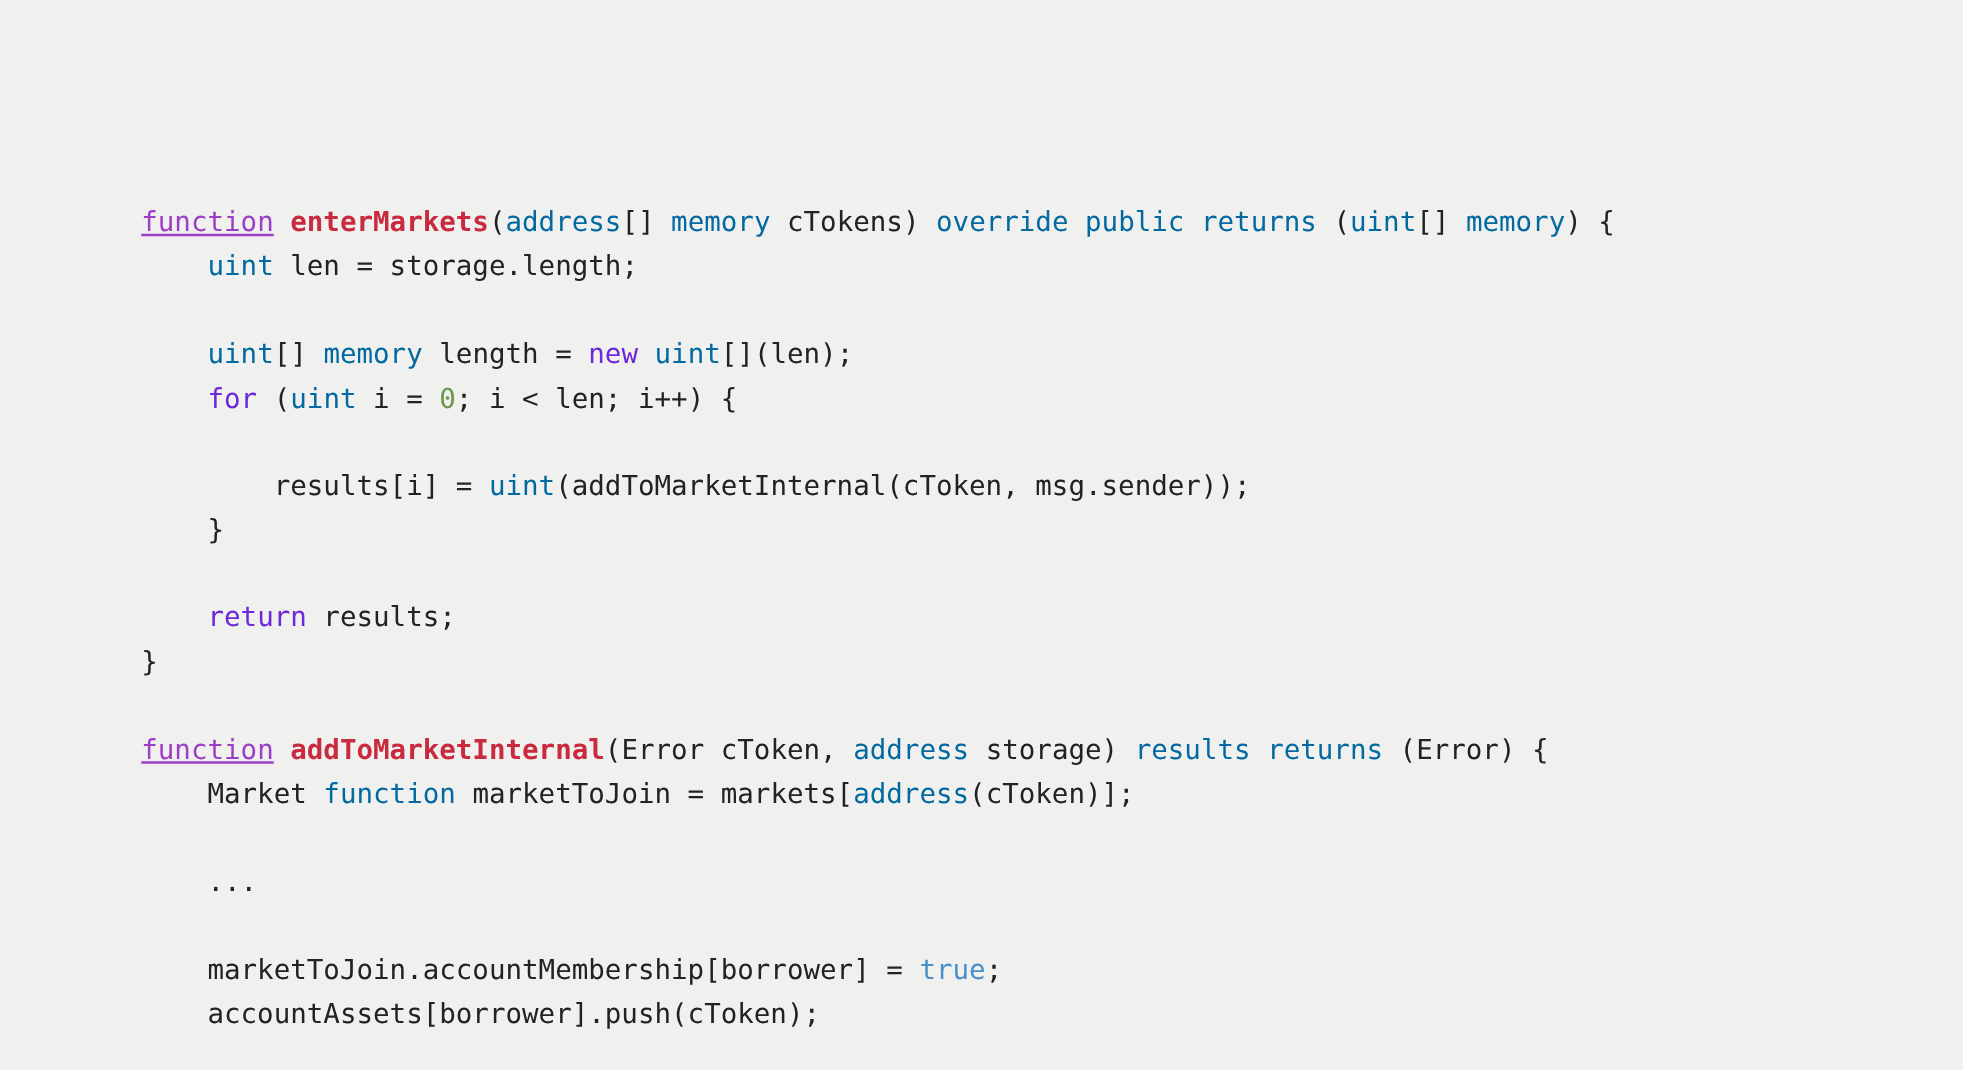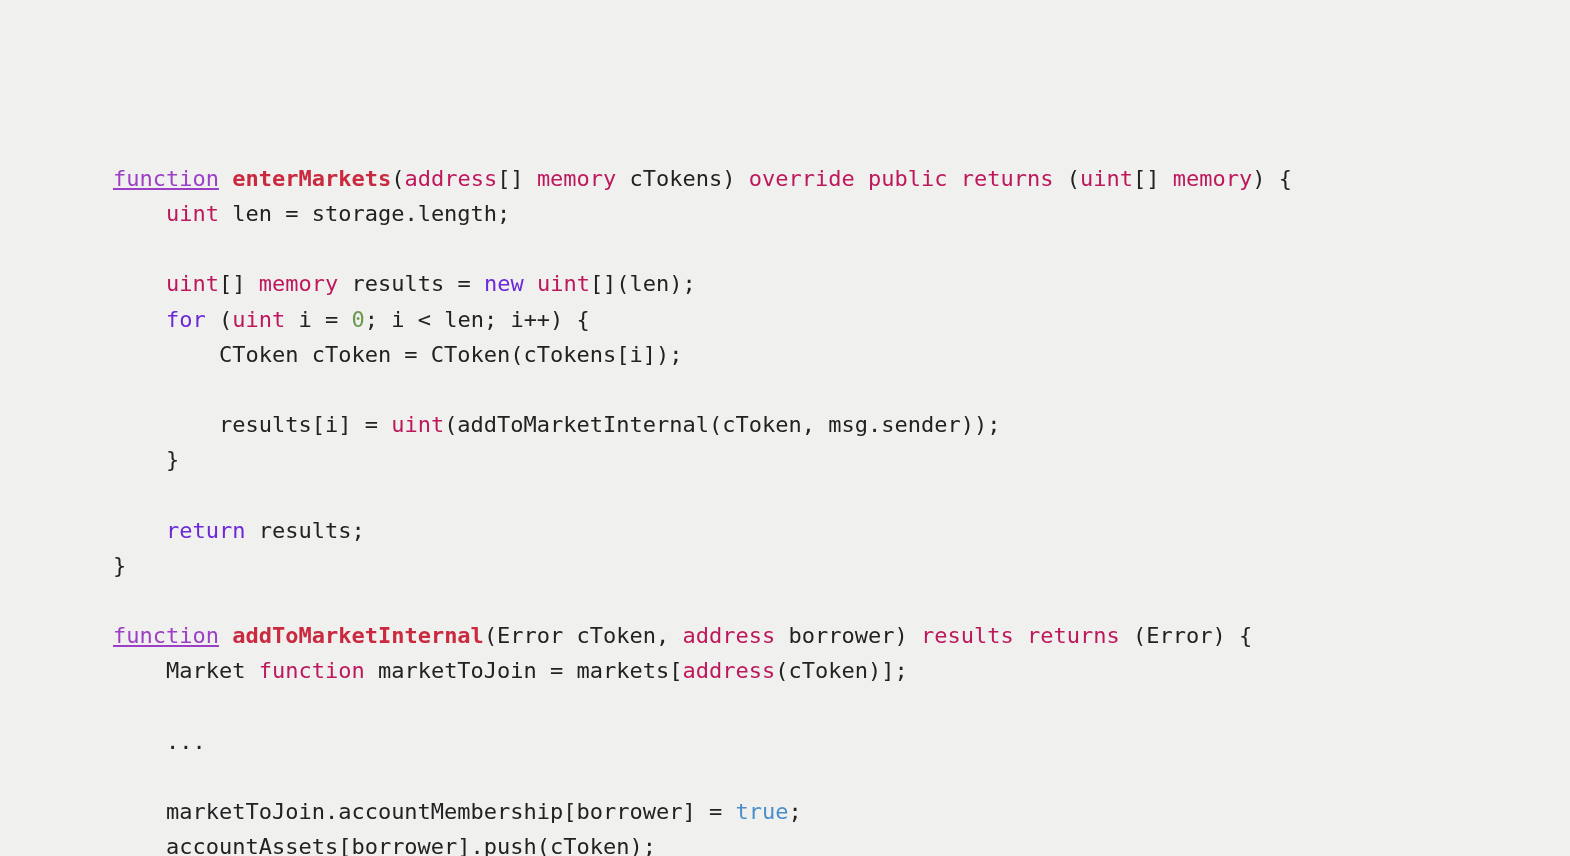--- a/index.html
+++ b/index.html
@@ -7,44 +7,43 @@
     background: #f0f0ef;
     font-family: 'SF Mono', 'Monaco', 'Menlo', 'Consolas', 'DejaVu Sans Mono', monospace;
     font-size: 22px;
     line-height: 1.6;
     padding: 20px 60px;
     color: #222;
     white-space: pre;
   }
   .k-purple { color: #9d3ec7; text-decoration: underline; }
   .k-red { color: #c92a3f; font-weight: bold; }
-  .k-orange { color: #be185d; }
+  .k-orange { color: #0369a1; }
   .k-teal { color: #6d28d9; }
   .k-blue { color: #4a8fc9; }
   .k-green { color: #6a994e; }
 </style>
 </head>
 <body>
 
 
 
 <div id="code-container"><span>    </span><span class="k-purple">function</span><span> </span><span class="k-red">enterMarkets</span><span>(</span><span class="k-orange">address</span><span>[] </span><span class="k-orange">memory</span><span> cTokens) </span><span class="k-orange">override</span><span> </span><span class="k-orange">public</span><span> </span><span class="k-orange">returns</span><span> (</span><span class="k-orange">uint</span><span>[] </span><span class="k-orange">memory</span><span>) {
 </span><span>        </span><span class="k-orange">uint</span><span> len = storage.length;
 </span><span>
-</span><span>        </span><span class="k-orange">uint</span><span>[] </span><span class="k-orange">memory</span><span> results = </span><span class="k-teal">new</span><span> </span><span class="k-orange">uint</span><span>[](len);
+</span><span>        </span><span class="k-orange">uint</span><span>[] </span><span class="k-orange">memory</span><span> length = </span><span class="k-teal">new</span><span> </span><span class="k-orange">uint</span><span>[](len);
 </span><span>        </span><span class="k-teal">for</span><span> (</span><span class="k-orange">uint</span><span> i = </span><span class="k-green">0</span><span>; i &lt; len; i++) {
-</span><span>            CToken cToken = CToken(cTokens[i]);
 </span><span>
 </span><span>            results[i] = </span><span class="k-orange">uint</span><span>(addToMarketInternal(cToken, msg.sender));
 </span><span>        }
 </span><span>
 </span><span>        </span><span class="k-teal">return</span><span> results;
 </span><span>    }
 </span><span>
-</span><span>    </span><span class="k-purple">function</span><span> </span><span class="k-red">addToMarketInternal</span><span>(Error cToken, </span><span class="k-orange">address</span><span> borrower) </span><span class="k-orange">results</span><span> </span><span class="k-orange">returns</span><span> (Error) {
+</span><span>    </span><span class="k-purple">function</span><span> </span><span class="k-red">addToMarketInternal</span><span>(Error cToken, </span><span class="k-orange">address</span><span> storage) </span><span class="k-orange">results</span><span> </span><span class="k-orange">returns</span><span> (Error) {
 </span><span>        Market </span><span class="k-orange">function</span><span> marketToJoin = markets[</span><span class="k-orange">address</span><span>(cToken)];
 </span><span>
 </span><span>        ...
 </span><span>
 </span><span>        marketToJoin.accountMembership[borrower] = </span><span class="k-blue">true</span><span>;
 </span><span>        accountAssets[borrower].push(cToken);
 </span><span>
 </span></div>
 
 

